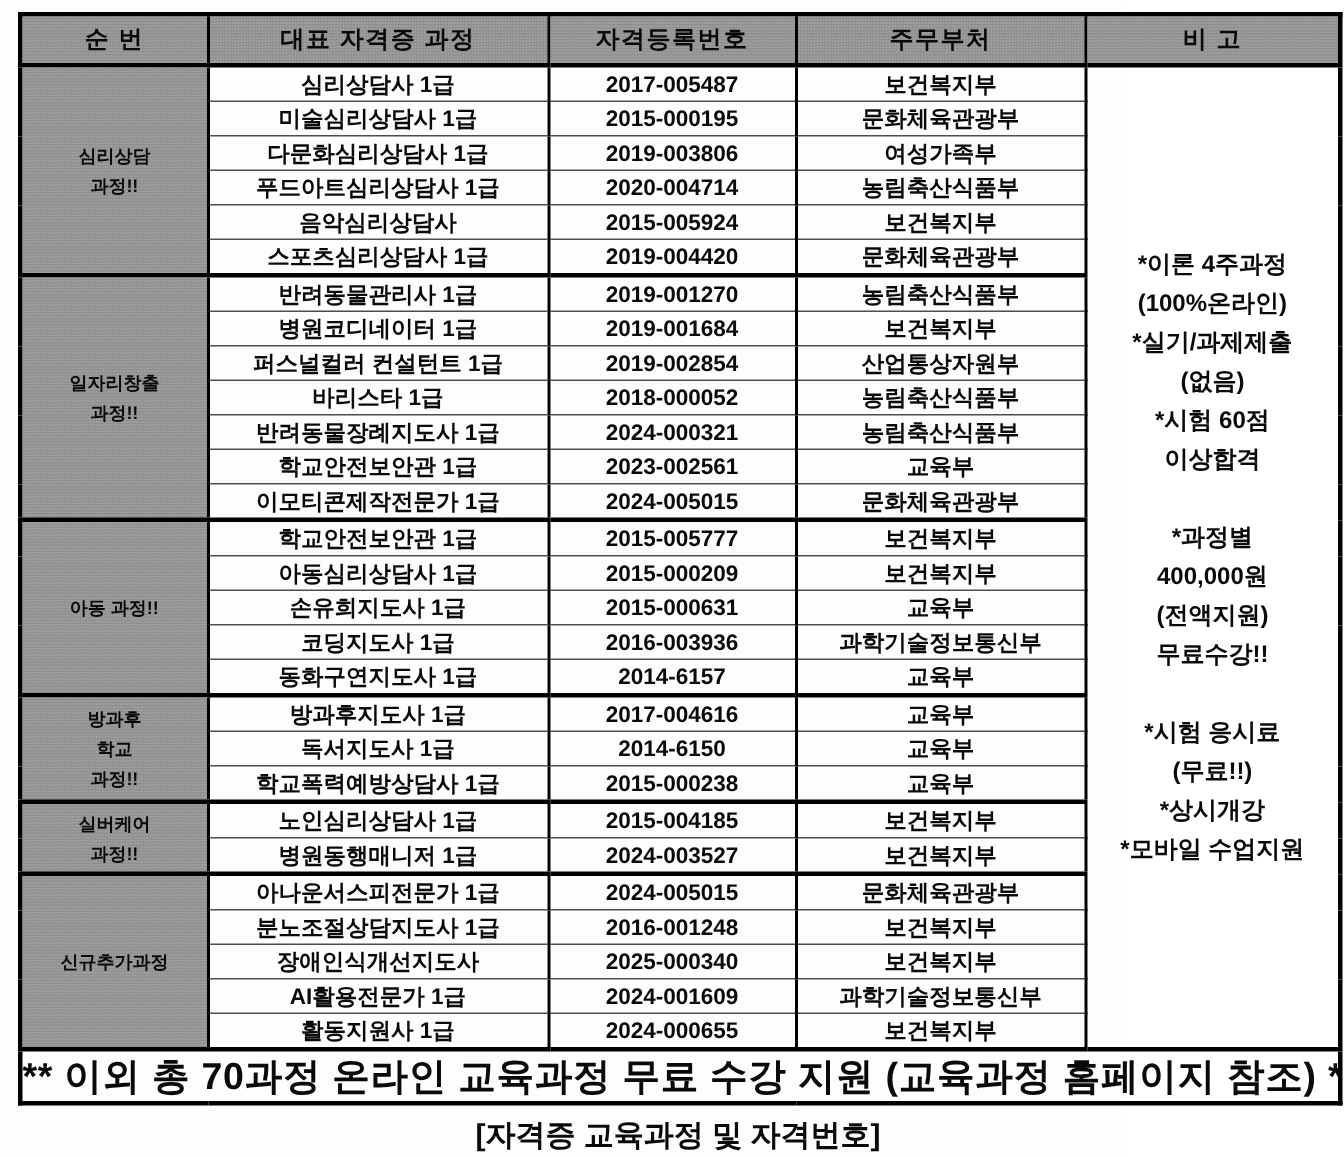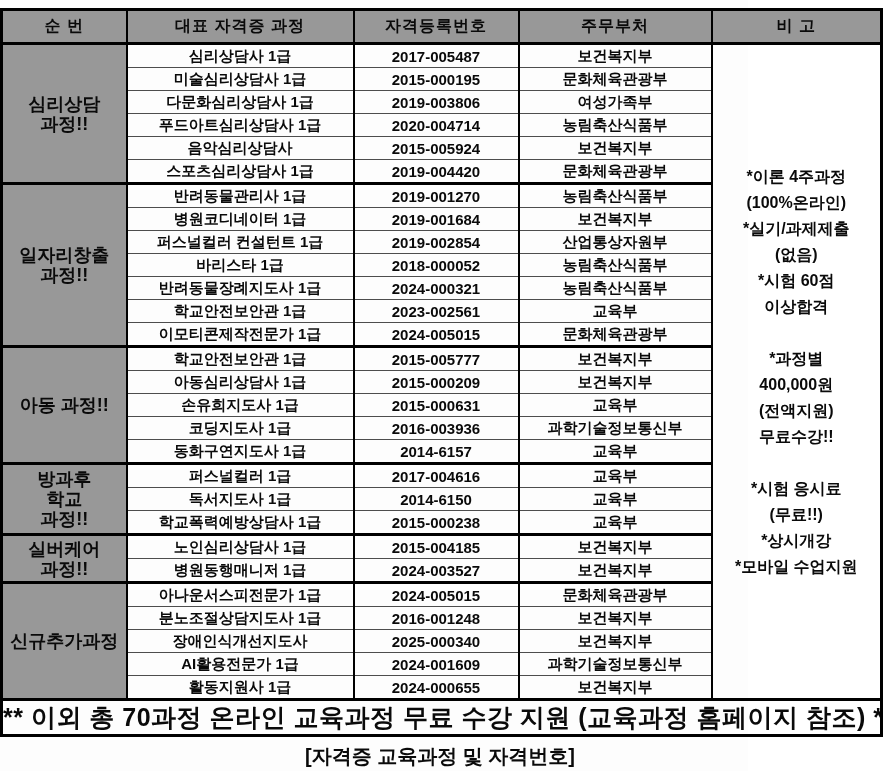--- a/index.html
+++ b/index.html
@@ -7,21 +7,21 @@
     width: 896px; height: 771px;
     background: #ffffff;
     font-family: "Liberation Sans", "DejaVu Sans", sans-serif;
     font-weight: bold;
     color: #0a0a0a;
     overflow: hidden;
   }
   .sheet {
     box-sizing: border-box;
     width: 748px; height: 771px;
-    padding: 8px 8px 0 0;
+    padding: 8px 8px 0 12px;
     background: #fdfdfd;
   }
   table.cert-table {
     border-collapse: collapse;
     table-layout: fixed;
     width: 880px;
     border: 3px solid #000;
   }
   th, td {
     padding: 0;
@@ -38,21 +38,21 @@
   }
   th.col-h {
     height: 31px;
     font-size: 16px;
     letter-spacing: 1px;
     border-left: 2px solid #000;
     border-bottom: 3px solid #000;
   }
   th.col-h:first-child { border-left: none; }
   td.group-cell {
-    font-size: 18px;
+    font-size: 12px;
     line-height: 20px;
     border-right: 2px solid #000;
     border-bottom: 3px solid #000;
   }
   td.data-cell {
     height: 22px;
     font-size: 15px;
     border-left: 2px solid #000;
     border-bottom: 1px solid #4d4d4d;
   }
@@ -217,21 +217,21 @@
           <td class="data-cell">동화구연지도사 1급</td>
           <td class="data-cell">2014-6157</td>
           <td class="data-cell">교육부</td>
         </tr>
         <tr>
           <td class="group-cell shade" rowspan="3">
             <div>방과후</div>
             <div>학교</div>
             <div>과정!!</div>
           </td>
-          <td class="data-cell">퍼스널컬러 1급</td>
+          <td class="data-cell">방과후지도사 1급</td>
           <td class="data-cell">2017-004616</td>
           <td class="data-cell">교육부</td>
         </tr>
         <tr>
           <td class="data-cell">독서지도사 1급</td>
           <td class="data-cell">2014-6150</td>
           <td class="data-cell">교육부</td>
         </tr>
         <tr class="group-end">
           <td class="data-cell">학교폭력예방상담사 1급</td>

